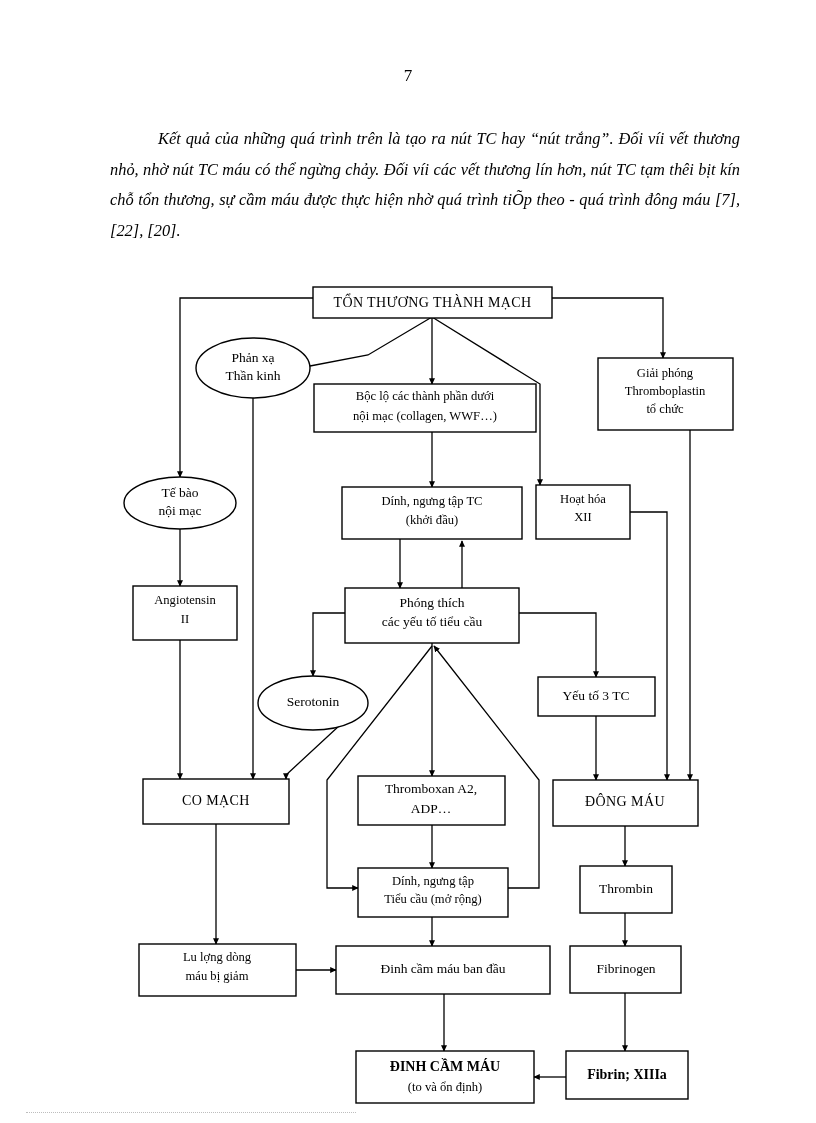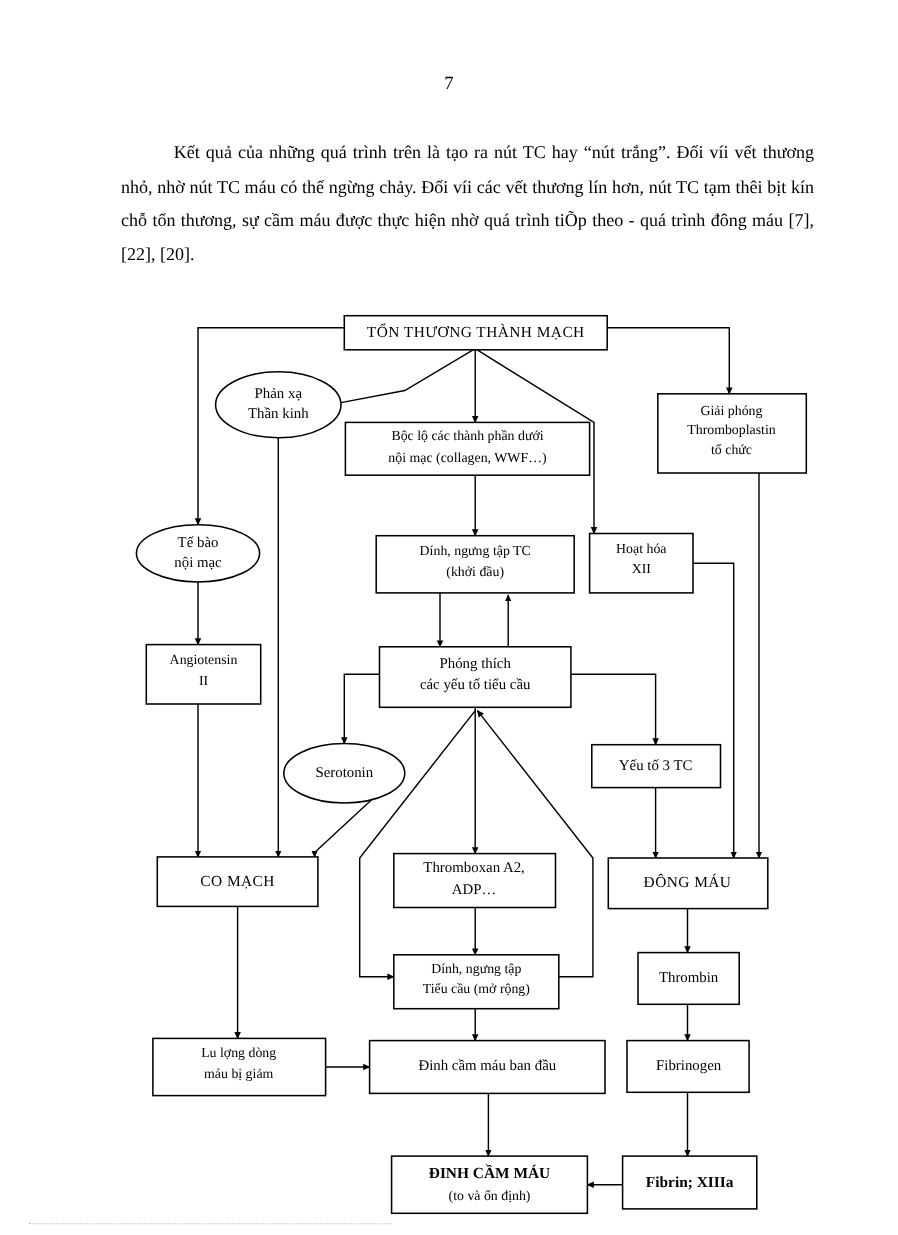--- a/index.html
+++ b/index.html
@@ -38,21 +38,21 @@
     font-size: 16.4px;
     line-height: 30.5px;
     text-align: justify;
     font-family: "Liberation Serif", "DejaVu Serif", serif;
   }
   .body-text p {
     margin: 0;
     text-indent: 48px;
     text-align: justify;
   }
-  .body-text p.p2 { text-align: justify; }
+  .body-text p.p2 { text-align: justify; font-style: italic; }
   .flow {
     position: absolute;
     left: 0;
     top: 0;
     width: 816px;
     height: 1123px;
     pointer-events: none;
   }
   svg text {
     font-family: "Liberation Serif", "DejaVu Serif", serif;

